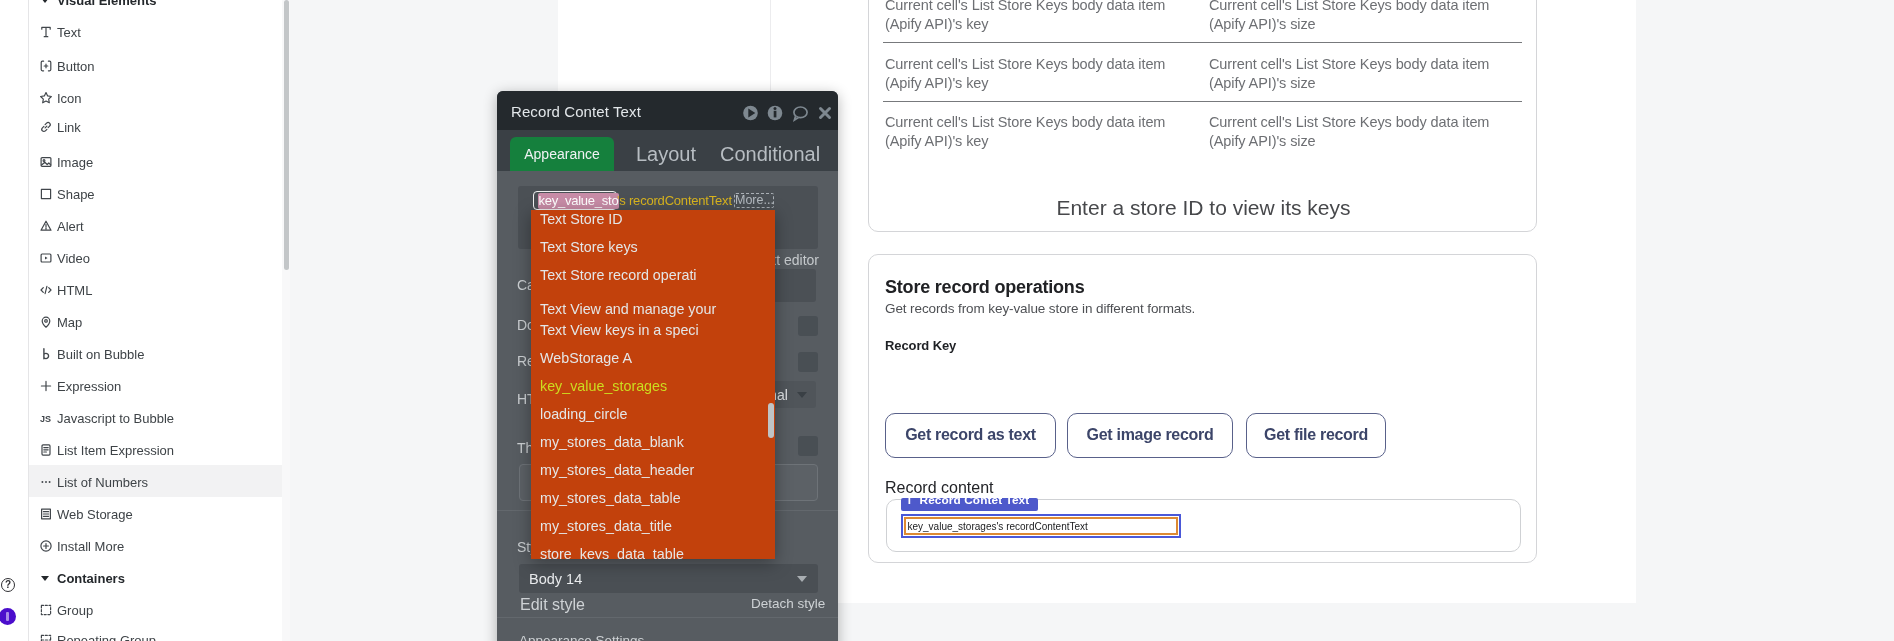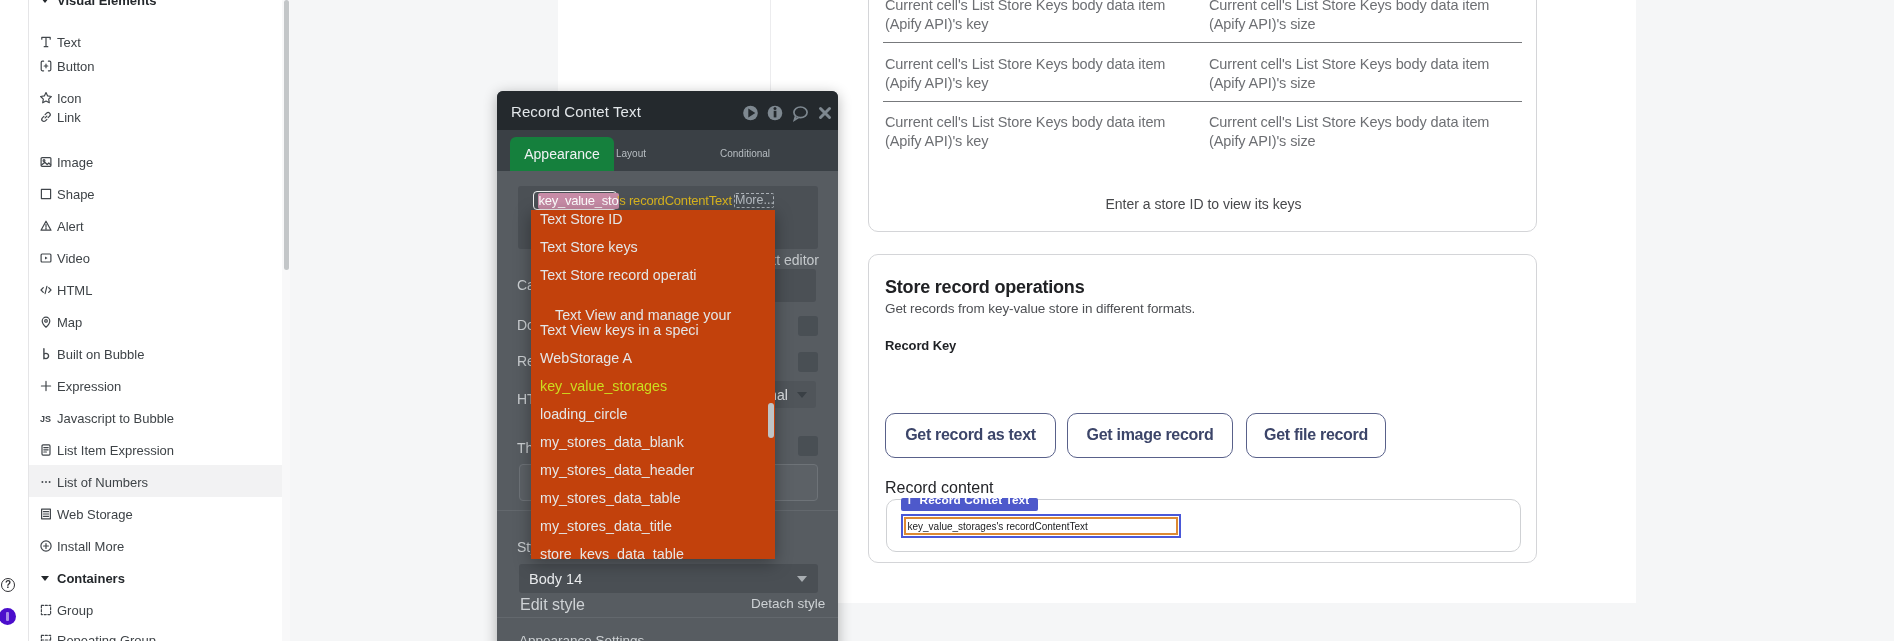--- a/index.html
+++ b/index.html
@@ -28,21 +28,21 @@
 #sbtrack { position:absolute; left:282px; top:0; width:8px; height:641px; background:#f8f8f9; }
 #sbthumb { position:absolute; left:284px; top:0; width:5px; height:270px; background:#c3c6c8; border-radius:2.5px; }
 
 
 #panel { position:absolute; left:497px; top:91px; width:341px; height:560px; border-radius:6px 6px 0 0;
   background:#575c61; box-shadow:0 3px 14px rgba(0,0,0,.3); }
 #ptitle { position:absolute; left:0; top:0; width:341px; height:39px; background:#24292d; border-radius:6px 6px 0 0; }
 #ptitle .t { position:absolute; left:14px; top:50%; transform:translateY(-50%); font-size:15px; letter-spacing:0.1px; color:#e3e7ea; }
 #ptabs { position:absolute; left:0; top:39px; width:341px; height:41px; background:#3a4045; }
 #tabactive { position:absolute; left:13px; top:46px; width:104px; height:34px; background:#15803d; border-radius:6px 6px 0 0; text-align:center; line-height:34px; font-size:14px; color:#f0f2f4; }
-.tabl { position:absolute; top:46px; height:34px; line-height:34px; font-size:10px; color:#b7bdc2; width:100px; }
+.tabl { position:absolute; top:46px; height:34px; line-height:34px; font-size:20px; color:#b7bdc2; text-align:center; width:100px; }
 
 .plabel { position:absolute; left:20px; font-size:14px; color:#ccd0d3; white-space:nowrap; }
 .pcheck { position:absolute; left:301px; width:20px; height:20px; background:#494f54; border-radius:3px; }
 .pdivider { position:absolute; left:0; width:341px; height:1px; background:#63686d; }
 
 #dropdown { position:absolute; left:34px; top:119px; width:244px; height:349px; background:#c2410c; box-shadow:0 4px 16px rgba(0,0,0,.35); z-index:5; overflow:hidden; }
 .ditem { position:absolute; left:9px; height:28px; line-height:28px; font-size:14.3px; color:#e4e6e7; white-space:nowrap; }
 #dthumb { position:absolute; left:271px; top:312px; width:6px; height:35px; background:#bfc3c5; border-radius:3px; z-index:6; }
 
 .btn { position:absolute; height:45px; border:1.5px solid #59618a; border-radius:10px;
@@ -63,21 +63,21 @@
 
   <div class="card" id="card1" style="left:578px; top:-60px; width:669px; height:292px;">
     <div class="rowtxt" style="left:16px; top:55px;">Current cell's List Store Keys body data item<br>(Apify API)'s key</div>
     <div class="rowtxt" style="left:340px; top:55px;">Current cell's List Store Keys body data item<br>(Apify API)'s size</div>
     <div class="divider" style="left:14px; top:100.5px;"></div>
     <div class="rowtxt" style="left:16px; top:114px;">Current cell's List Store Keys body data item<br>(Apify API)'s key</div>
     <div class="rowtxt" style="left:340px; top:114px;">Current cell's List Store Keys body data item<br>(Apify API)'s size</div>
     <div class="divider" style="left:14px; top:159.8px;"></div>
     <div class="rowtxt" style="left:16px; top:172px;">Current cell's List Store Keys body data item<br>(Apify API)'s key</div>
     <div class="rowtxt" style="left:340px; top:172px;">Current cell's List Store Keys body data item<br>(Apify API)'s size</div>
-    <div style="position:absolute; left:0; top:255px; width:669px; text-align:center; font-size:14px; color:#47484b;">Enter a store ID to view its keys</div>
+    <div style="position:absolute; left:0; top:255px; width:669px; text-align:center; font-size:21px; color:#47484b;">Enter a store ID to view its keys</div>
   </div>
 
   <div class="card" id="card2" style="left:578px; top:254px; width:669px; height:309px;">
     <div style="position:absolute; left:16px; top:22px; font-size:18px; font-weight:bold; color:#202124; letter-spacing:-0.2px;">Store record operations</div>
     <div style="position:absolute; left:16px; top:45.5px; font-size:13.5px; letter-spacing:-0.1px; color:#4e5054;">Get records from key-value store in different formats.</div>
     <div style="position:absolute; left:16px; top:83px; font-size:13px; letter-spacing:-0.1px; font-weight:bold; color:#1f2125;">Record Key</div>
     <div class="btn" style="left:16px; top:158px; width:171px;">Get record as text</div>
     <div class="btn" style="left:198px; top:158px; width:166px;">Get image record</div>
     <div class="btn" style="left:377px; top:158px; width:140px;">Get file record</div>
     <div style="position:absolute; left:16px; top:224px; font-size:16px; color:#232428;">Record content</div>
@@ -93,39 +93,39 @@
 
 <div id="sidebar">
   <div id="hl"></div>
   <div id="sidevline"></div>
 
   <div id="sitems">
       <div class="shead" style="top:-16px;">
         <span class="car"></span>
         <span class="lbl">Visual Elements</span>
       </div>
-      <div class="sitem" style="top:26px;">
+      <div class="sitem" style="top:16px;">
         <svg width="14" height="14" viewBox="0 0 14 14" fill="none" stroke="#41464b" stroke-width="1.2" stroke-linecap="round" stroke-linejoin="round">
           <path d="M2.8 4.2V2.3h8.4v1.9M7 2.3v9.4M5.2 11.7h3.6"></path>
         </svg>
         <span class="lbl">Text</span>
       </div>
       <div class="sitem" style="top:49.5px;">
         <svg width="14" height="14" viewBox="0 0 14 14" fill="none" stroke="#41464b" stroke-width="1.2" stroke-linecap="round" stroke-linejoin="round">
           <path d="M4.6 2.2H3.4c-.7 0-1.2.5-1.2 1.2v7.2c0 .7.5 1.2 1.2 1.2h1.2M9.4 2.2h1.2c.7 0 1.2.5 1.2 1.2v7.2c0 .7-.5 1.2-1.2 1.2H9.4M7 5.2v3.6M5.2 7h3.6"></path>
         </svg>
         <span class="lbl">Button</span>
       </div>
       <div class="sitem" style="top:81.5px;">
         <svg width="14" height="14" viewBox="0 0 14 14" fill="none" stroke="#41464b" stroke-width="1.2" stroke-linecap="round" stroke-linejoin="round">
           <path d="M7 1.6l1.65 3.35 3.7.54-2.68 2.6.63 3.68L7 10.03l-3.3 1.74.63-3.68-2.68-2.6 3.7-.54z"></path>
         </svg>
         <span class="lbl">Icon</span>
       </div>
-      <div class="sitem" style="top:101px;">
+      <div class="sitem" style="top:111px;">
         <svg width="14" height="14" viewBox="0 0 14 14" fill="none" stroke="#41464b" stroke-width="1.2" stroke-linecap="round" stroke-linejoin="round">
           <path d="M6.1 7.9l1.8-1.8M4.9 6.3L3.4 7.8a2.1 2.1 0 0 0 3 3l1.5-1.5M9.1 7.7l1.5-1.5a2.1 2.1 0 0 0-3-3L6.1 4.7"></path>
         </svg>
         <span class="lbl">Link</span>
       </div>
       <div class="sitem" style="top:145.5px;">
         <svg width="14" height="14" viewBox="0 0 14 14" fill="none" stroke="#41464b" stroke-width="1.2" stroke-linecap="round" stroke-linejoin="round">
           <rect x="2.1" y="2.6" width="9.8" height="8.8" rx="1"></rect>
           <circle cx="5" cy="5.4" r=".9"></circle>
           <path d="M2.6 10l3.2-2.8 2.4 2.3 1.6-1.5 1.9 1.9"></path>
@@ -302,21 +302,21 @@
   <div style="position:absolute; left:23px; top:505px; font-size:16px; color:#ced2d5;">Edit style</div>
   <div style="position:absolute; left:254px; top:505px; font-size:13.5px; color:#ced2d5;">Detach style</div>
 
   <div class="pdivider" style="top:526px;"></div>
   <div style="position:absolute; left:22px; top:542px; font-size:13.5px; color:#ced2d5;">Appearance Settings</div>
 
   <div id="dropdown">
       <div class="ditem" style="top:-5.4px;">Text Store ID</div>
       <div class="ditem" style="top:22.5px;">Text Store keys</div>
       <div class="ditem" style="top:50.5px;">Text Store record operati</div>
-      <div class="ditem" style="top:91px;margin-left:15px;">Text View and manage your</div>
+      <div class="ditem" style="top:85px;">Text View and manage your</div>
       <div class="ditem" style="top:106.4px;">Text View keys in a speci</div>
       <div class="ditem" style="top:134.3px;">WebStorage A</div>
       <div class="ditem" style="top:162.3px;color:#cddc20;">key_value_storages</div>
       <div class="ditem" style="top:190.3px;">loading_circle</div>
       <div class="ditem" style="top:218.2px;">my_stores_data_blank</div>
       <div class="ditem" style="top:246.1px;">my_stores_data_header</div>
       <div class="ditem" style="top:274.1px;">my_stores_data_table</div>
       <div class="ditem" style="top:302.1px;">my_stores_data_title</div>
       <div class="ditem" style="top:330.0px;">store_keys_data_table</div>
     </div>

